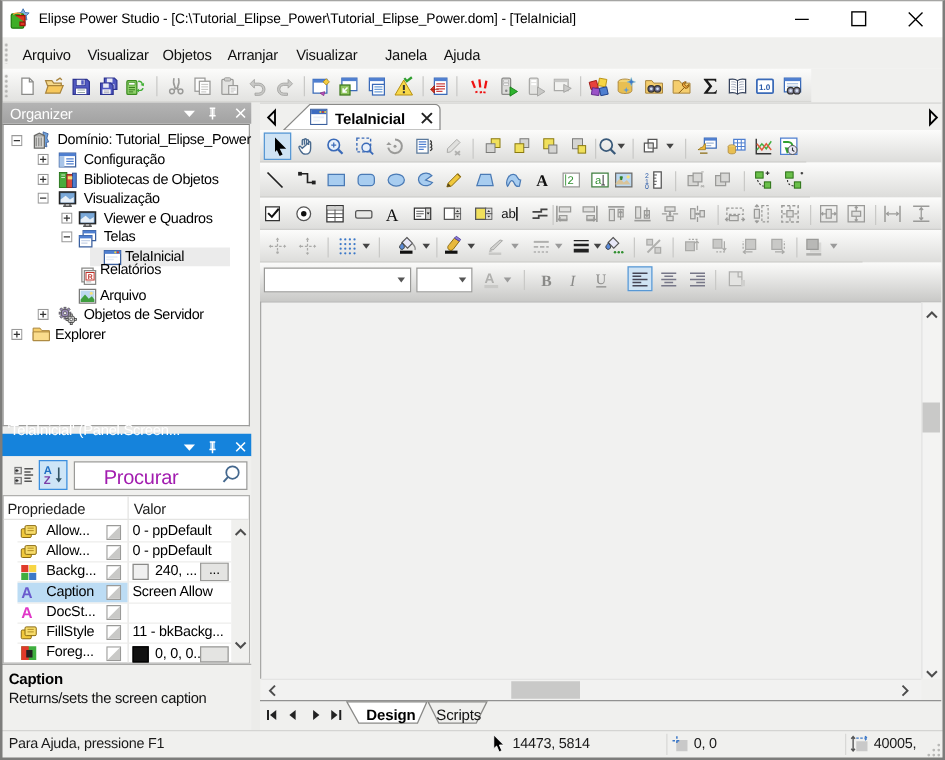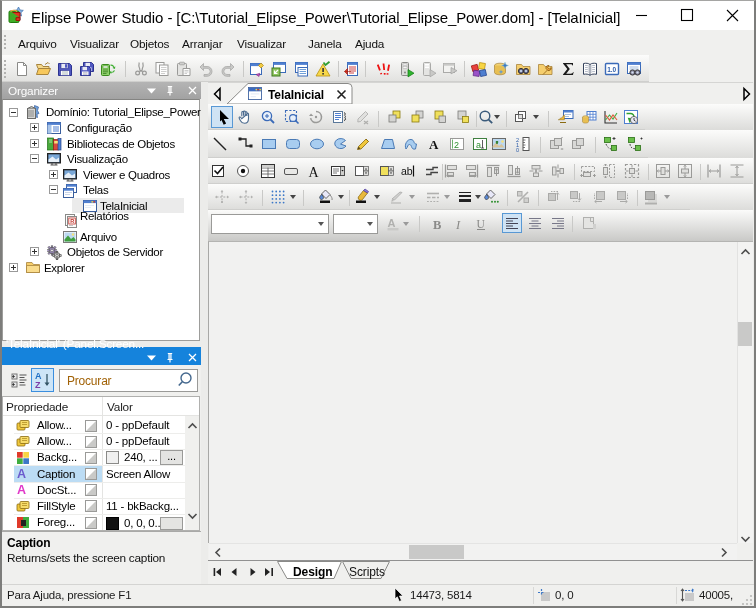--- a/index.html
+++ b/index.html
@@ -17,21 +17,21 @@
 <div class="abs" style="left:0;top:0;width:756px;height:608px;border:2px solid #7d7d7b;border-top:1px solid #a5a5a3;z-index:90;pointer-events:none"></div>
 
 <div class="abs" style="left:1px;top:1px;width:754px;height:29px;background:#fff"></div>
 <svg class="abs" style="left:8px;top:6px;width:17px;height:18px" viewBox="0 0 17 18">
  <path d="M10.5 1l1.5 3 3.3.4-2.4 2.3.6 3.3-3-1.6-2.9 1.6.5-3.3L5.7 4.4 9 4z" fill="#85b4e4" stroke="#4a7ab5" stroke-width=".8"></path>
  <path d="M12 9.5l1 4.5-3.5-1.5z" fill="#6a9fd4"></path>
  <rect x="1" y="5" width="10" height="11.5" rx="1.2" fill="#3fae27" stroke="#1e7a0c" stroke-width="1"></rect>
  <path d="M4.5 6.5h7.5v8H8v-2.8h4" fill="#e03522" stroke="#9c1508" stroke-width="1"></path>
  <path d="M2.5 5.5c2-1.5 5-1.5 6.5 0" fill="none" stroke="#f0a83c" stroke-width="1.2"></path>
 </svg>
-<div class="abs" style="left:31px;top:9px;font-size:15px;letter-spacing:-0.1px;color:#000">Elipse Power Studio - [C:\Tutorial_Elipse_Power\Tutorial_Elipse_Power.dom] - [TelaInicial]</div>
+<div class="abs" style="left:31px;top:9px;font-size:11px;letter-spacing:-0.1px;color:#000">Elipse Power Studio - [C:\Tutorial_Elipse_Power\Tutorial_Elipse_Power.dom] - [TelaInicial]</div>
 <svg class="abs" style="left:630px;top:6px;width:115px;height:18px" viewBox="0 0 115 18">
  <path d="M6 9.5h11" stroke="#000" stroke-width="1.1"></path>
  <rect x="51.5" y="3.5" width="11" height="11" fill="none" stroke="#000" stroke-width="1.1"></rect>
  <path d="M97 4l11 11M108 4L97 15" stroke="#000" stroke-width="1.1"></path>
 </svg>
 
 <div class="abs" style="left:1px;top:30px;width:754px;height:25px;background:#f0f0ee"></div>
 <div class="grip" style="left:3px;top:34px;height:17px"></div>
 <div class="abs" style="left:0;top:37px;font-size:11.8px;letter-spacing:-0.2px;color:#111">
 <span style="position:absolute;left:18px;white-space:nowrap">Arquivo</span>
@@ -385,21 +385,21 @@
  <path d="M2.5 3.2v2.6M1.2 4.5h2.6M2.5 11.2v2.6M1.2 12.5h2.6" stroke="#333" stroke-width=".9"></path>
 </svg>
 <div class="abs" style="left:31px;top:368px;width:23px;height:24px;background:#cde5f7;border:1px solid #3b8ede"></div>
 <svg class="abs" style="left:35px;top:371px;width:17px;height:18px" viewBox="0 0 17 18">
  <text x="0" y="8" font-size="9" font-weight="bold" fill="#1f6fc4" font-family="Liberation Sans">A</text>
  <text x="0" y="16.5" font-size="9" font-weight="bold" fill="#7b3fa8" font-family="Liberation Sans">Z</text>
  <path d="M12 3v11" stroke="#356" stroke-width="1.3"></path>
     <path d="M9.5 11.5l2.5 3.5 2.5-3.5z" fill="#356"></path>
 </svg>
 <div class="abs" style="left:59px;top:369px;width:139px;height:23px;background:#fff;border:1px solid #9a9a98"></div>
-<div class="abs" style="left:67px;top:374px;font-size:12px;letter-spacing:-0.2px;color:#a16207">Procurar</div>
+<div class="abs" style="left:83px;top:374px;font-size:16px;letter-spacing:-0.2px;color:#a21caf">Procurar</div>
 <svg class="abs" style="left:176px;top:371px;width:18px;height:18px" viewBox="0 0 18 18">
  <circle cx="10" cy="7" r="5" fill="none" stroke="#44688e" stroke-width="1.4"></circle>
  <path d="M6.3 10.7L2.8 14.5" stroke="#44688e" stroke-width="1.6"></path>
 </svg>
 
 <div class="abs" style="left:2px;top:396px;width:198px;height:135px;background:#fff;border:1px solid #b0b0ae"></div>
 <div class="abs" style="left:6px;top:400px;font-size:11.8px;letter-spacing:-0.2px;color:#222">Propriedade</div>
 <div class="abs" style="left:107px;top:400px;font-size:11.8px;letter-spacing:-0.2px;color:#222">Valor</div>
 <div class="abs" style="left:3px;top:415px;width:196px;height:1px;background:#e4e4e2"></div>
 <div class="vsep" style="left:102px;top:397px;height:133px;background:#e4e4e2"></div>

